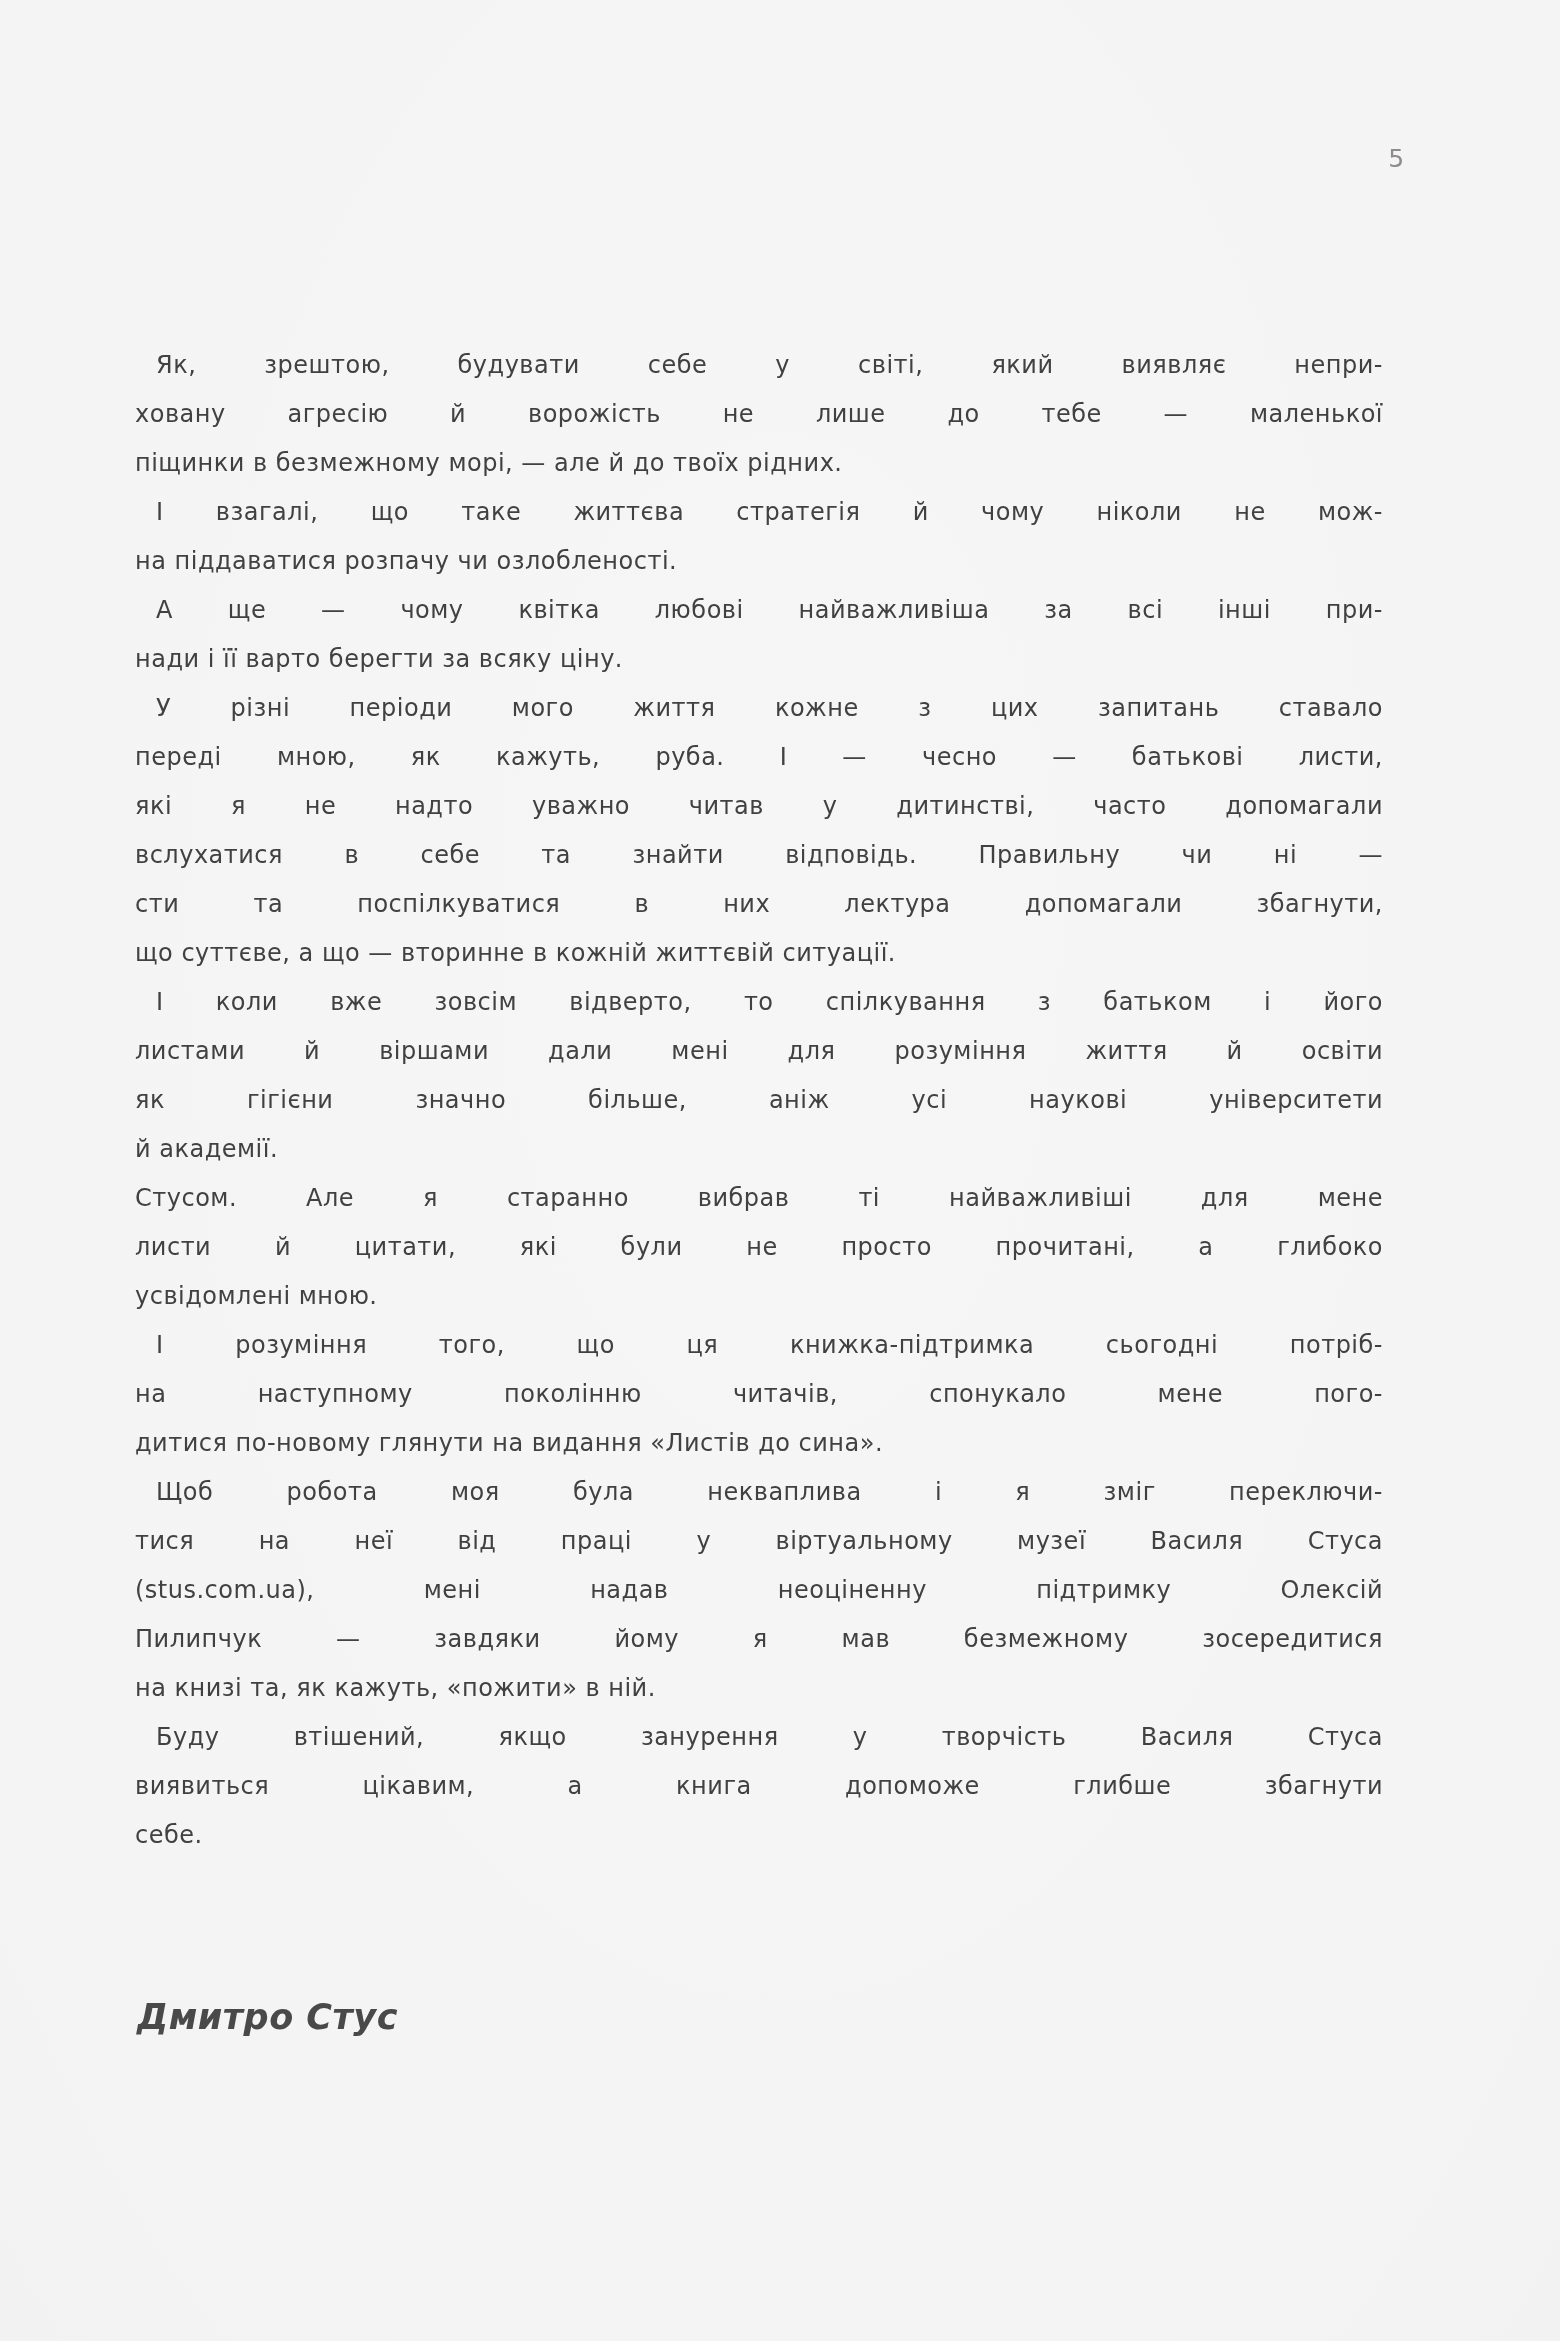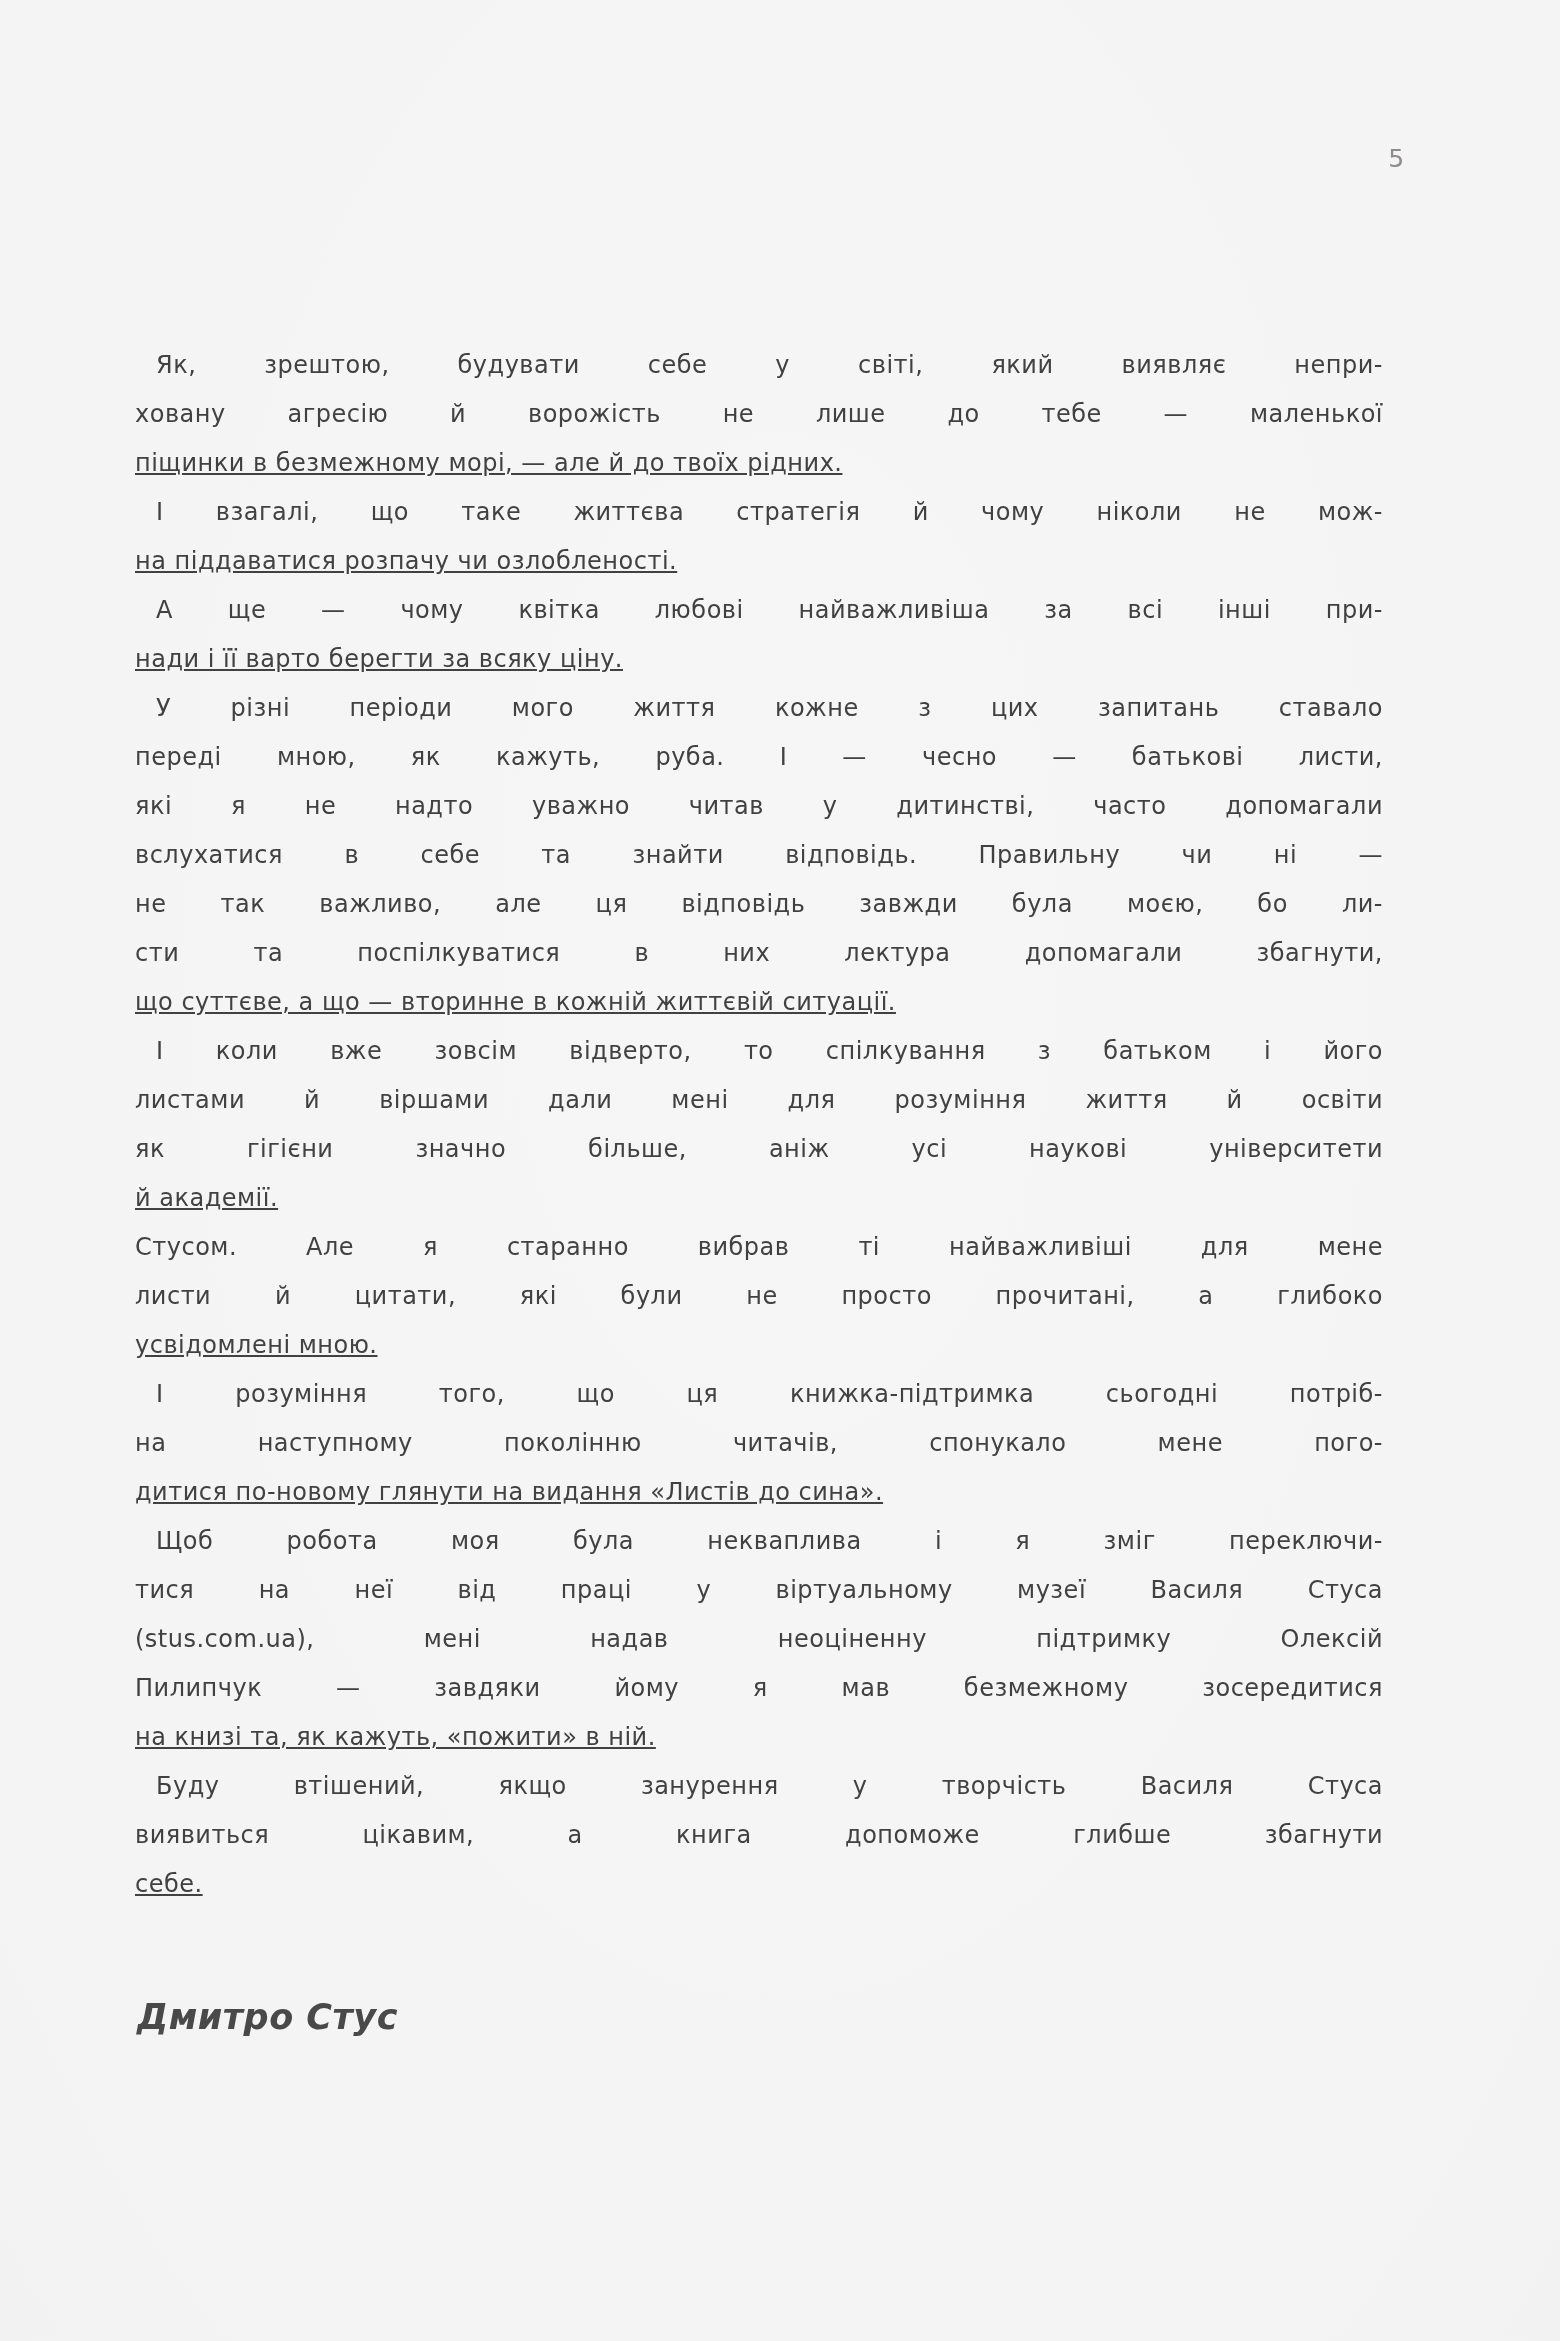--- a/index.html
+++ b/index.html
@@ -48,21 +48,20 @@
     text-align: justify;
     text-align-last: justify;
     white-space: normal;
   }
   .line.first {
     text-indent: 21px;
   }
   .line.last {
     text-align: right;
     text-align-last: left;
-    text-decoration: underline;
   }
   .signature {
     position: absolute;
     left: 137px;
     top: 1993px;
     font-size: 35px;
     line-height: 49px;
     font-style: italic;
     color: #4a4949;
     letter-spacing: 0.5px;
@@ -89,21 +88,20 @@
         </div>
         <div class="para">
           <div class="line first">А ще — чому квітка любові найважливіша за всі інші при-</div>
           <div class="line last">нади і її варто берегти за всяку ціну.</div>
         </div>
         <div class="para">
           <div class="line first">У різні періоди мого життя кожне з цих запитань ставало</div>
           <div class="line">переді мною, як кажуть, руба. І — чесно — батькові листи,</div>
           <div class="line">які я не надто уважно читав у дитинстві, часто допомагали</div>
           <div class="line">вслухатися в себе та знайти відповідь. Правильну чи ні —</div>
-          <div class="line">не так важливо, але ця відповідь завжди була моєю, бо ли-</div>
           <div class="line">сти та поспілкуватися в них лектура допомагали збагнути,</div>
           <div class="line last">що суттєве, а що — вторинне в кожній життєвій ситуації.</div>
         </div>
         <div class="para">
           <div class="line first">І коли вже зовсім відверто, то спілкування з батьком і його</div>
           <div class="line">листами й віршами дали мені для розуміння життя й освіти</div>
           <div class="line">як гігієни значно більше, аніж усі наукові університети</div>
           <div class="line last">й академії.</div>
         </div>
         <div class="para">

